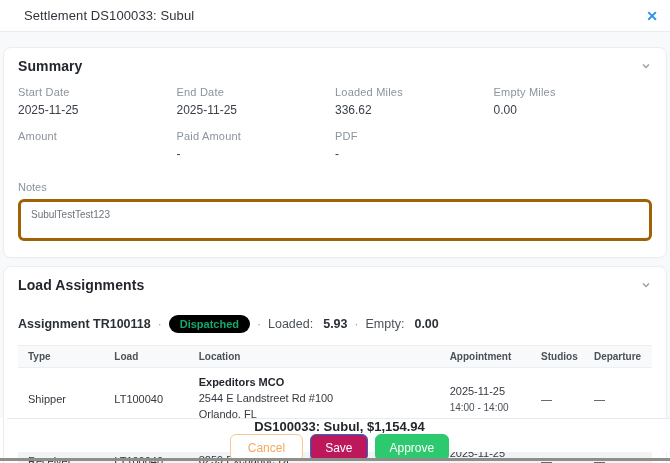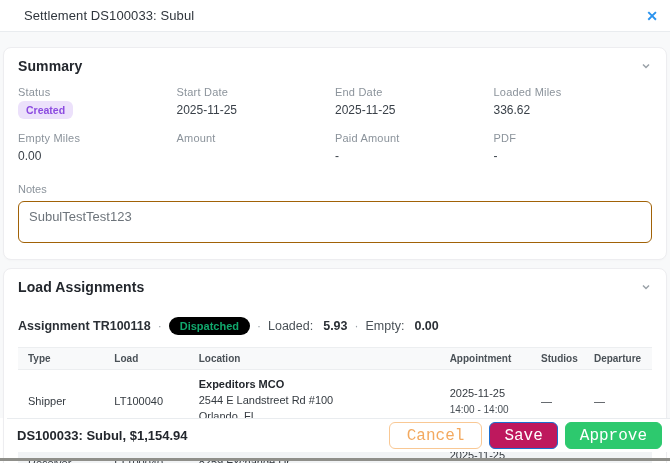--- a/index.html
+++ b/index.html
@@ -21,22 +21,22 @@
   .card-title { font-size:14px; font-weight:700; color:#23272d; letter-spacing:.1px; }
   .chevron { width:12px; height:12px; color:#9aa1a8; }
 
   
   .field-grid { display:grid; grid-template-columns:repeat(4,1fr); margin-top:12px; row-gap:13px; }
   .field-label { font-size:11px; color:#8b939b; letter-spacing:.2px; }
   .field-value { font-size:12px; color:#3a4149; margin-top:5px; min-height:14px; }
   .badge-created { display:inline-block; background:#ece1fb; color:#8c4be0; font-size:10.5px;
     font-weight:700; padding:3px 8px; border-radius:6px; margin-top:3px; }
   .notes-label { font-size:11px; color:#8b939b; margin-top:20px; }
-  .notes-area { width:100%; height:42px; margin-top:6px; border:1px solid #a16207; border-radius:6px;
-    padding:7px 10px; font-size:13px; color:#6d747b; font-family:"Liberation Sans",sans-serif;
+  .notes-area { width:100%; height:42px; margin-top:6px; border:3px solid #a16207; border-radius:6px;
+    padding:7px 10px; font-size:10px; color:#6d747b; font-family:"Liberation Sans",sans-serif;
     resize:none; outline:none; background:#fff; }
 
   
   .assignment-line { display:flex; align-items:center; margin-top:22px; font-size:12.5px; color:#3a4149; gap:7px; }
   .assignment-title { font-weight:700; color:#2b3036; }
   .dot-sep { color:#9aa1a8; font-size:12px; }
   .badge-dispatched { background:#000000; color:#11a96d; font-size:11px; font-weight:700;
     padding:3px 11px; border-radius:11px; }
   .metric-label { color:#4a5157; }
   .metric-value { font-weight:700; color:#2b3036; margin-left:3px; }
@@ -49,25 +49,25 @@
   .row-alt td { background:#f1f3f5; }
   .loc-name { font-weight:700; color:#23272d; line-height:1.45; }
   .loc-line { line-height:1.45; }
   .appt-date { line-height:1.5; }
   .appt-time { font-size:10px; color:#495057; line-height:1.5; }
   .dash-cell { color:#495057; }
 
   
   .modal-footer { position:absolute; left:7px; right:0; top:418px; height:34px; background:#fff;
     border-top:1px solid #e9ecef; display:flex; align-items:center; justify-content:space-between;
-    padding:0 8px 0 10px; }
+    padding:0 8px 0 10px;flex-direction:column; }
   .footer-summary { font-size:13px; font-weight:700; color:#23272d; }
   .footer-actions { display:flex; gap:7px; }
-  .btn { height:27px; border-radius:6px; font-size:16px; font-weight:500; padding:0 14px;
-    font-family:Liberation Mono, monospace; cursor:pointer; display:flex; align-items:center; }
+  .btn { height:27px; border-radius:6px; font-size:12px; font-weight:500; padding:0 14px;
+    font-family:Liberation Sans, sans-serif; cursor:pointer; display:flex; align-items:center; }
   .btn-cancel { background:#fff; border:1px solid #f9c894; color:#f3a95f; padding:0 17px; }
   .btn-save { background:#be185d; border:1px solid #1a6fd0; color:#fff;text-align:center; }
   .btn-approve { background:#2dc96e; border:1px solid #2dc96e; color:#fff; }
 
   
   .backdrop-strip { position:absolute; left:0; right:0; top:458px; height:3px; background:#8f8f8a; }
 </style>
 </head>
 <body>
 
@@ -82,24 +82,20 @@
 
     <div class="card">
       <div class="card-head">
         <div class="card-title">Summary</div>
         <svg class="chevron" viewBox="0 0 16 16" fill="none" stroke="currentColor" stroke-width="2">
             <polyline points="4,6 8,10 12,6"></polyline>
           </svg>
       </div>
 
       <div class="field-grid">
-        <div>
-          <div class="field-label">Status</div>
-          <span class="badge-created">Created</span>
-        </div>
         <div>
           <div class="field-label">Start Date</div>
           <div class="field-value">2025-11-25</div>
         </div>
         <div>
           <div class="field-label">End Date</div>
           <div class="field-value">2025-11-25</div>
         </div>
         <div>
           <div class="field-label">Loaded Miles</div>

